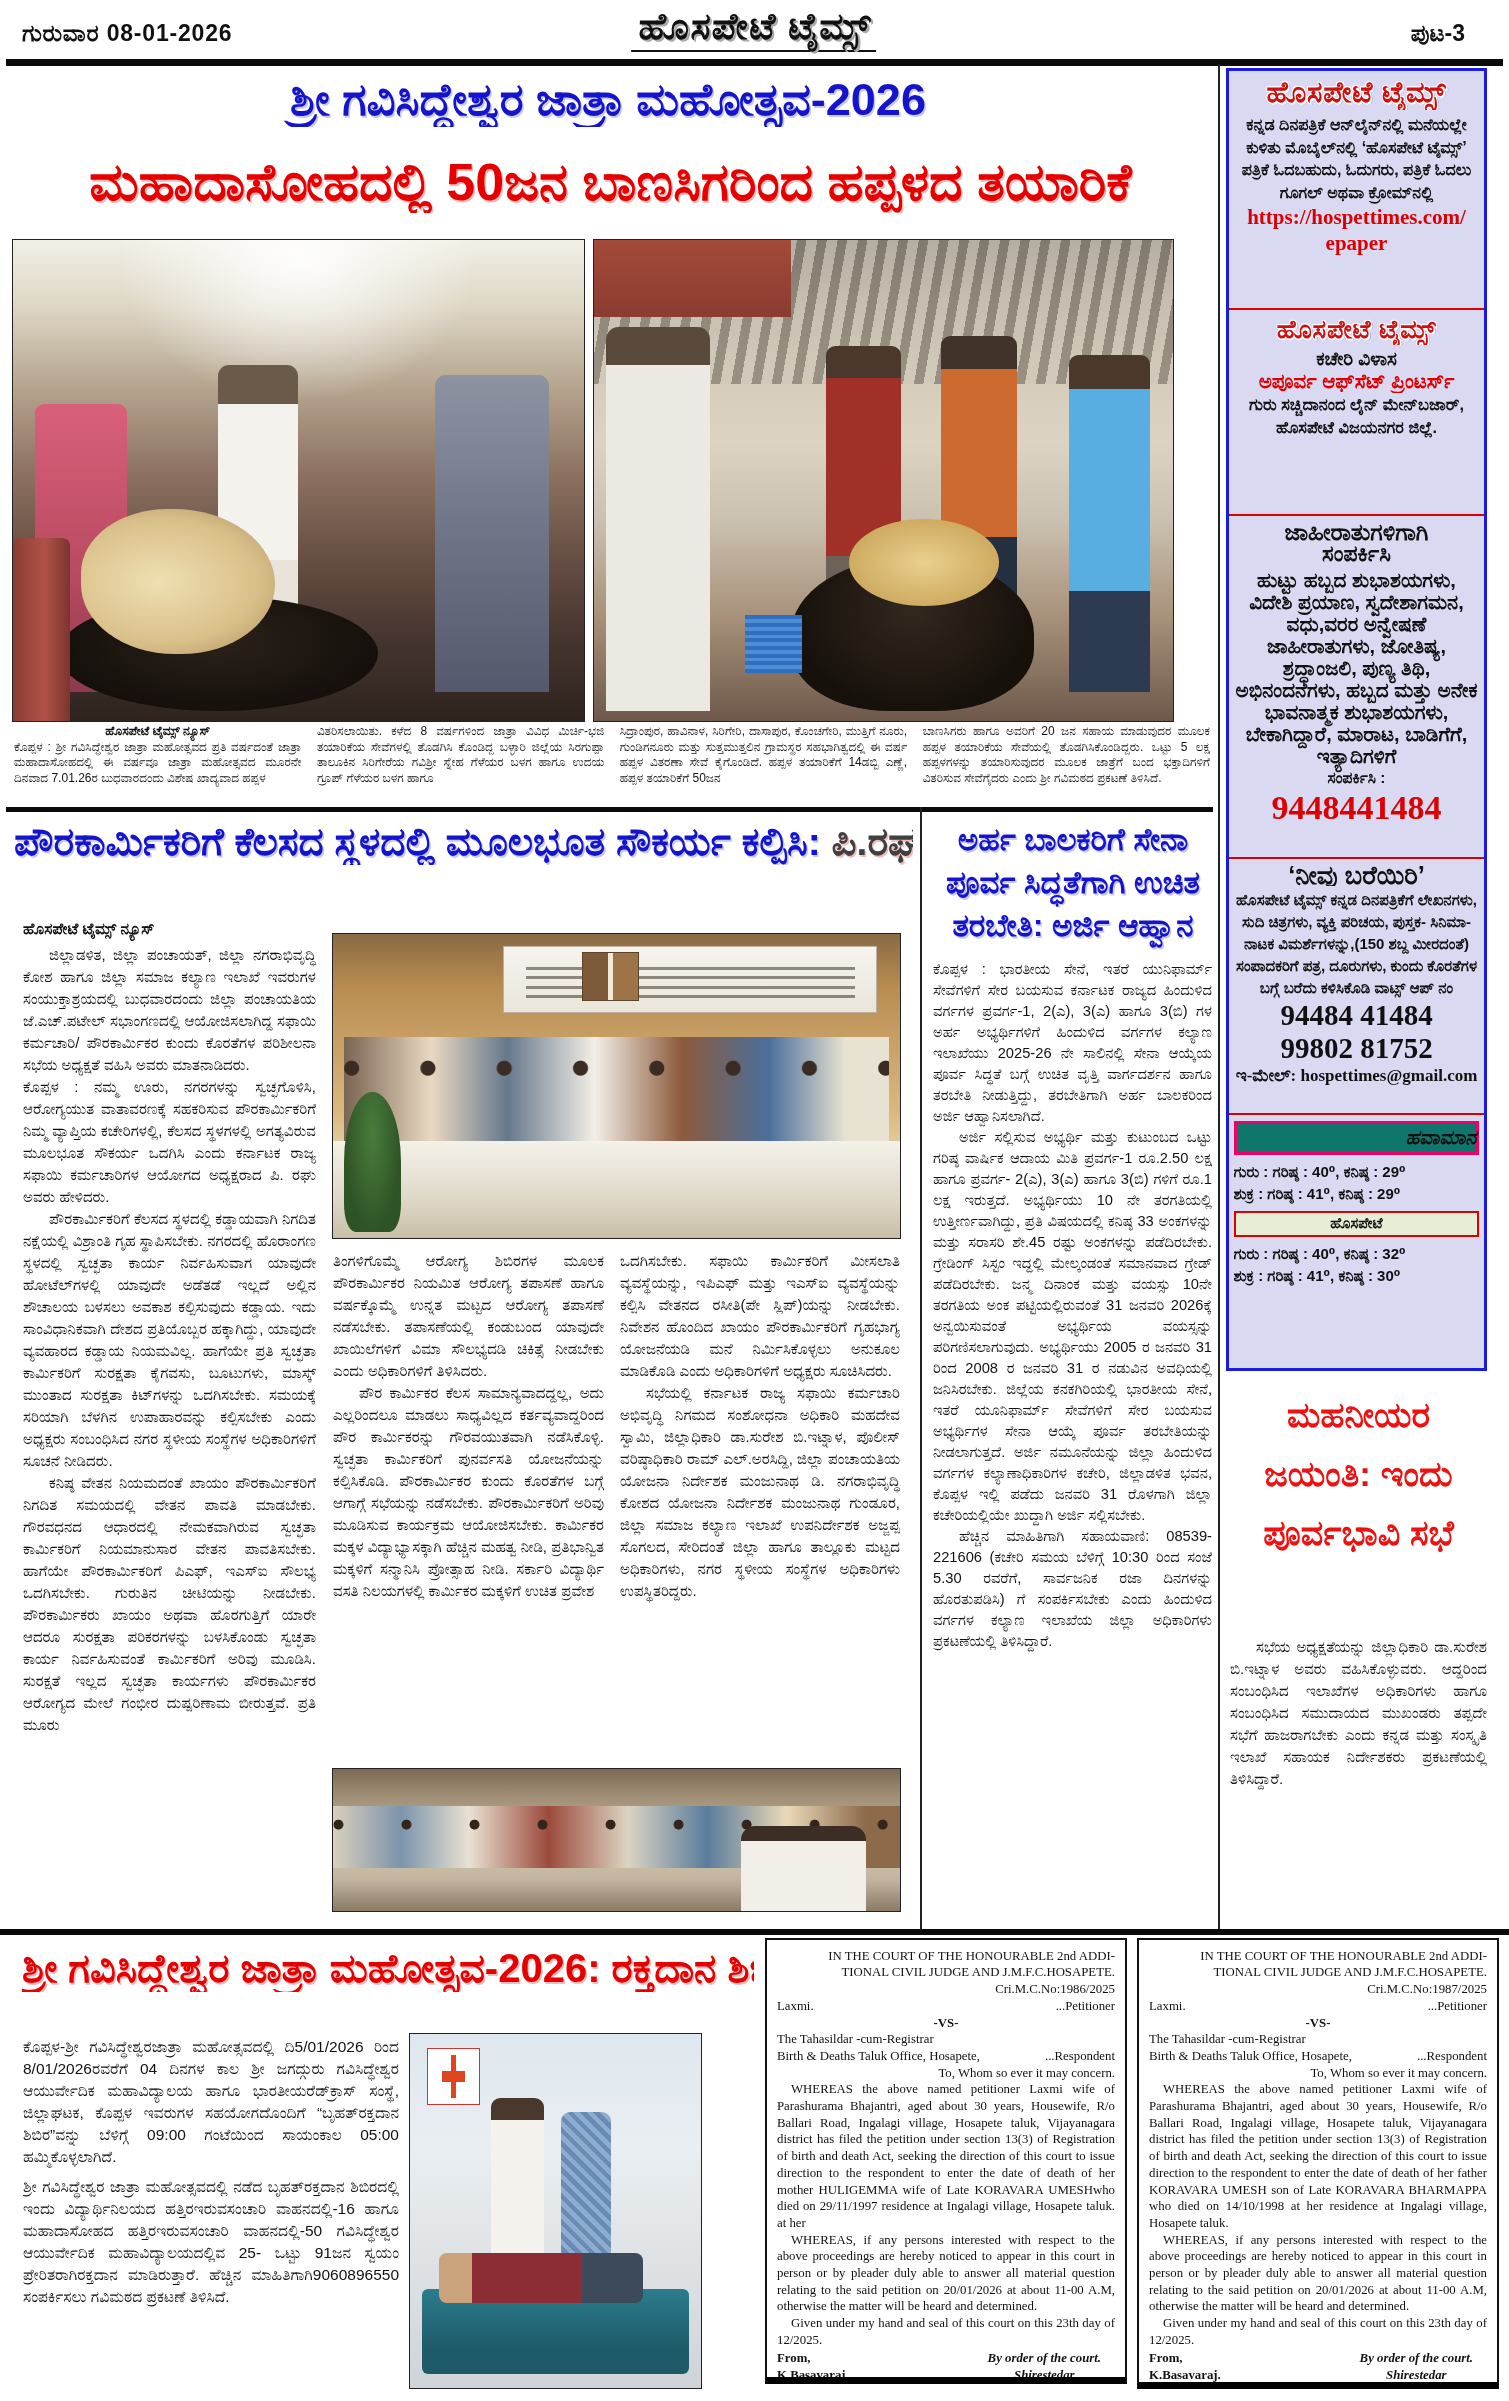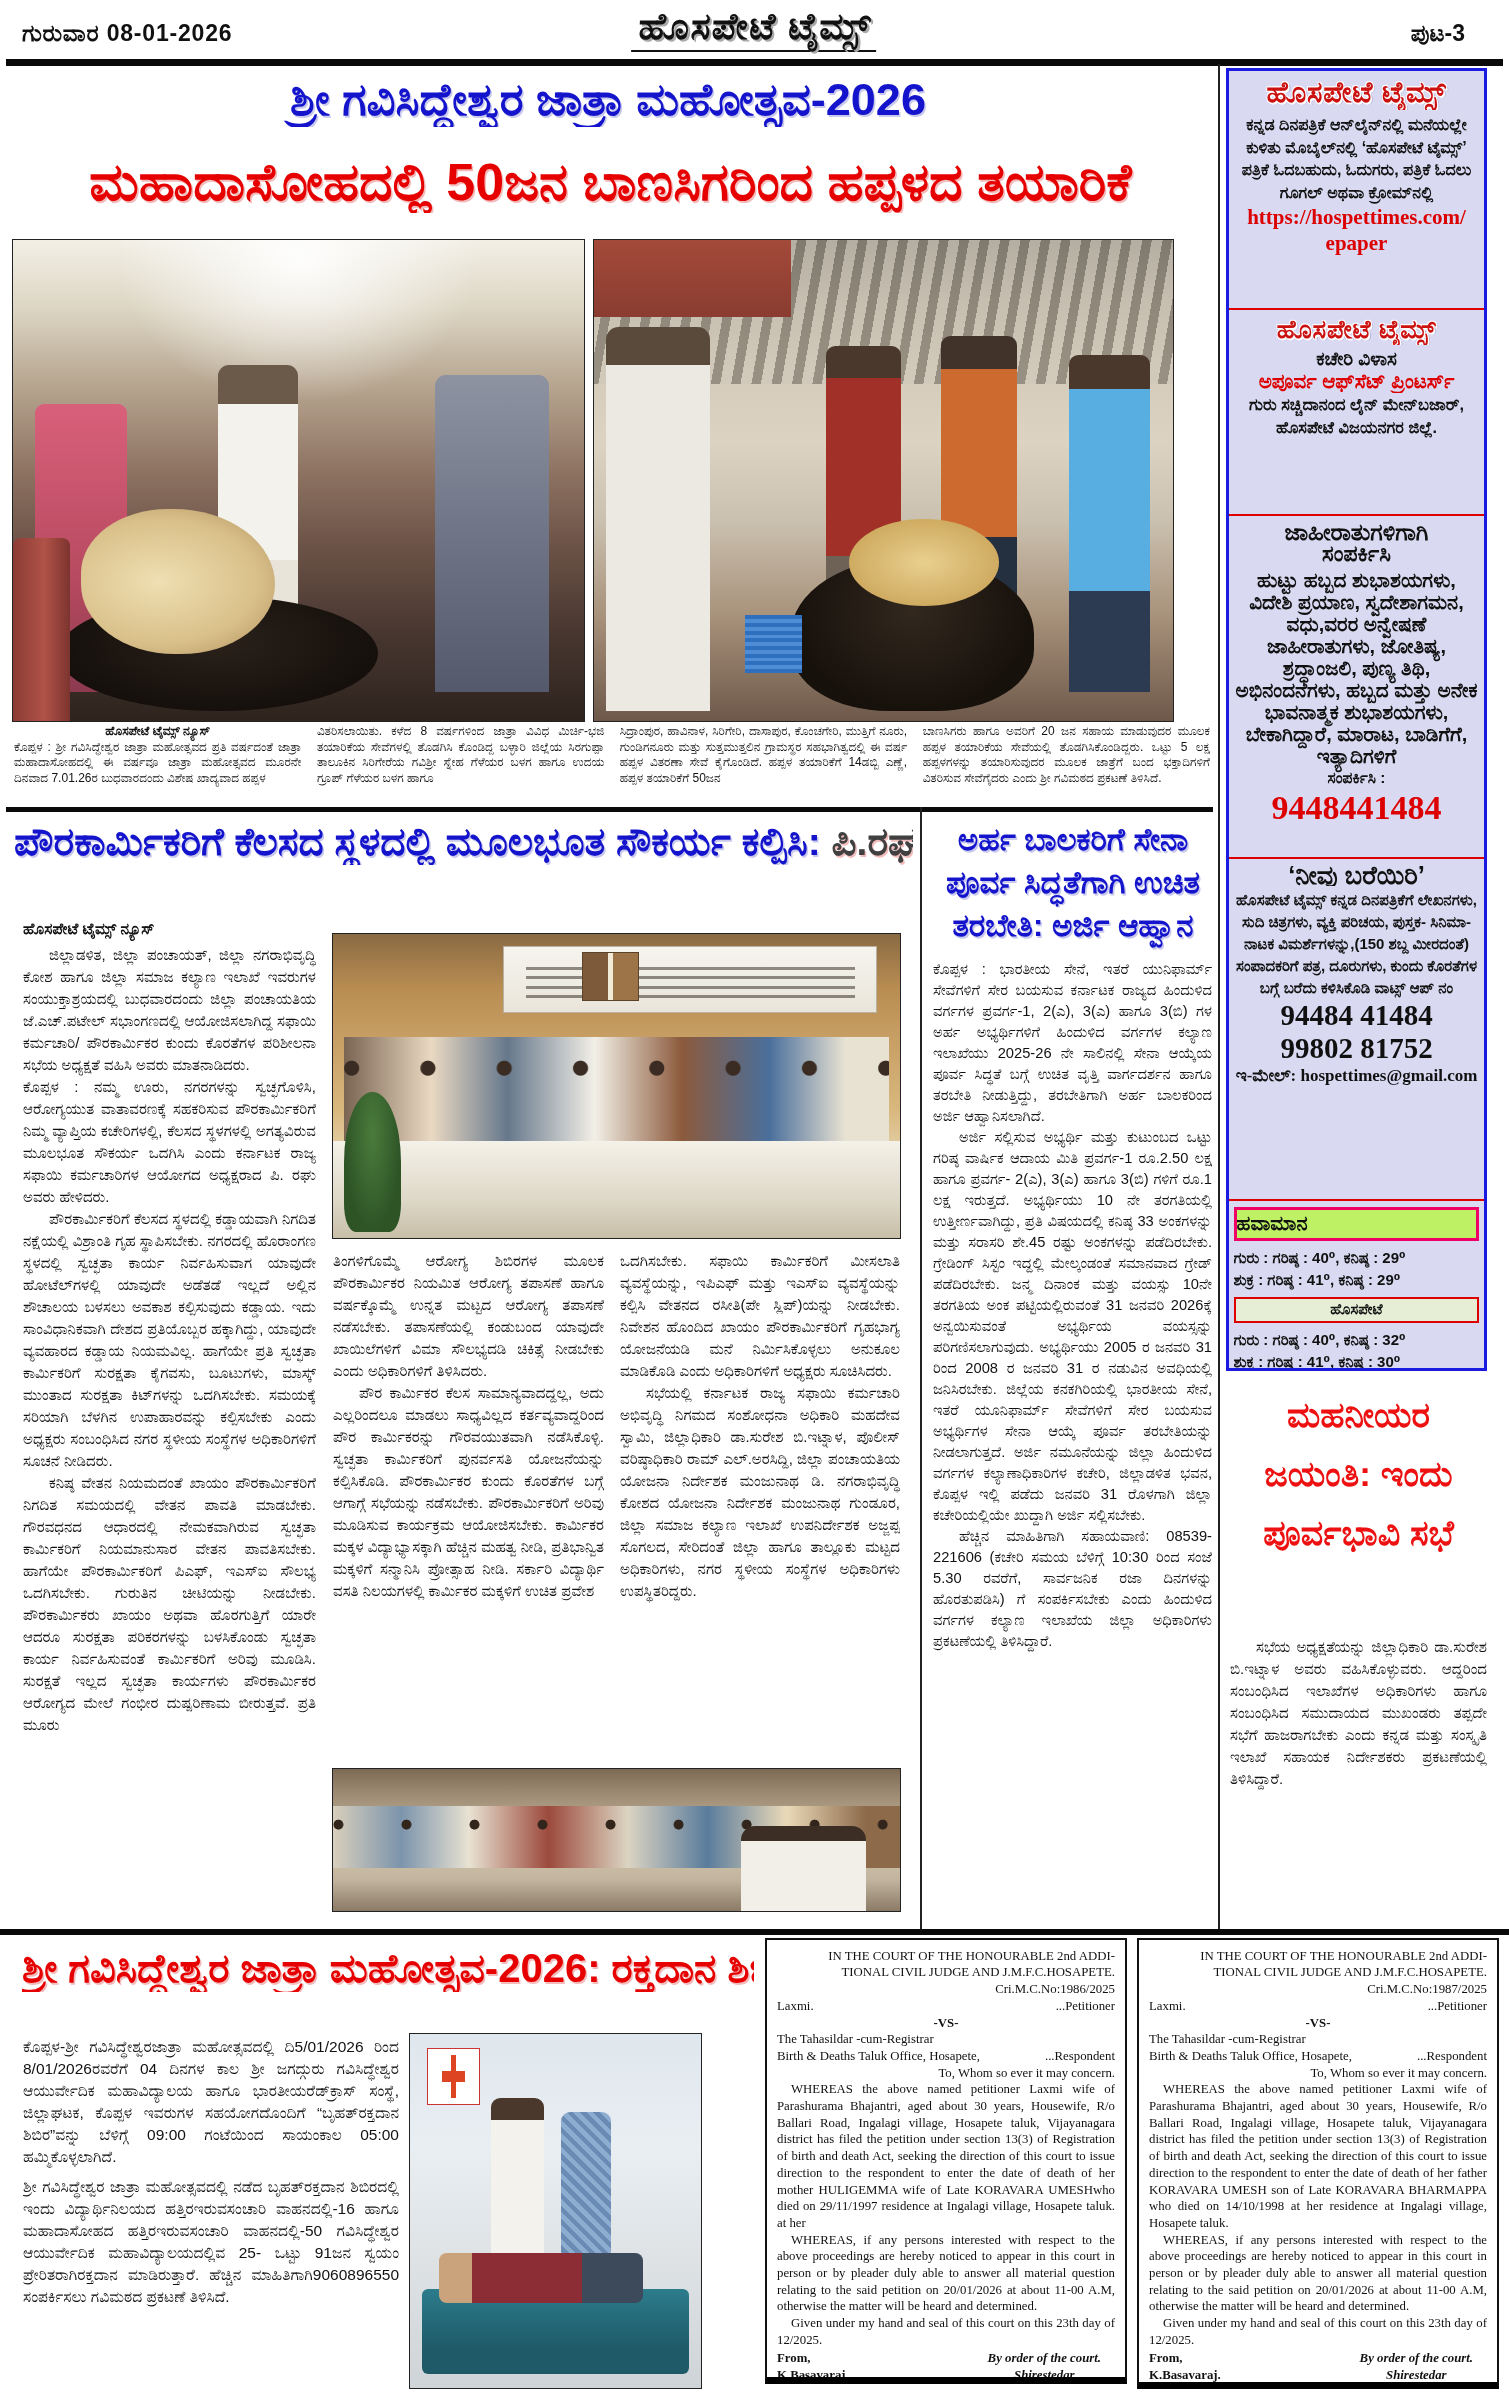--- a/index.html
+++ b/index.html
@@ -73,21 +73,21 @@
   .side-sec { border-bottom:2.3px solid #dd0000; padding:4.6px 4.6px 7.7px; }
   .side-sec:last-child { border-bottom:none; }
   .side-logo { color:#cc1111; font-weight:900; font-size:29px; text-align:center; letter-spacing:0.8px;
                text-shadow:1.5px 1.5px 0 #fff,-0.8px -0.8px 0 #fff,0.8px -0.8px 0 #fff,-0.8px 0.8px 0 #fff,2.3px 2.3px 0 #b0b0d8; }
   .side-kan { font-size:16px; line-height:22.5px; font-weight:bold; text-align:center; }
   .side-url { color:#dd0000; font-weight:bold; font-size:21px; line-height:26px; text-align:center;
               font-family:"Liberation Serif","DejaVu Serif",serif; }
   .side-red-big { color:#dd0000; font-weight:bold; font-size:34px; text-align:center;
                   font-family:"Liberation Serif","DejaVu Serif",serif; }
   .side-phone { font-weight:bold; font-size:29px; text-align:center; font-family:"Liberation Serif","DejaVu Serif",serif; }
-  .weather-title { border:3.1px solid #ee0066; background:#bef264; font-size:20px; font-weight:bold; text-align:left; padding:2.3px 0; margin:1.5px 0 6.2px; }
+  .weather-title { border:3.1px solid #ee0066; background:#0f766e; font-size:20px; font-weight:bold; text-align:right; padding:2.3px 0; margin:1.5px 0 6.2px;font-style:italic; }
   .weather-sub   { border:2.3px solid #dd0000; background:#e6eed6; font-size:14.7px; font-weight:bold; text-align:center; padding:2.3px 0; margin:6.2px 0; }
   .weather-row { font-size:15px; font-weight:bold; line-height:22px; }
   .jay-head { left:1230px; top:1385px; width:257px; height:246px; font-size:35px; line-height:59px; font-weight:800;
               color:#ee1111; text-align:center; }
   .jay-body { left:1230px; top:1636px; width:257px; height:288px; font-size:15px; line-height:22px; }
 
   
   .ph-left { background:linear-gradient(180deg,#f2efe6 0%,#ddd6c4 14%,#b7a690 30%,#8e7362 48%,#6b5246 64%,#473630 82%,#2e231d 100%); position:absolute; }
   .ph-right { background:linear-gradient(180deg,#9b9286 0%,#bdb3a2 12%,#d3cab8 26%,#dcd3c3 42%,#cbc1b0 58%,#a8927b 78%,#6e584a 100%); position:absolute; }
   .shape { position:absolute; }
@@ -283,21 +283,21 @@
   </div>
 
   <div class="side-sec" style="height:343px;">
     <div class="side-kan" style="font-size:23px;">ಜಾಹೀರಾತುಗಳಿಗಾಗಿ</div>
     <div class="side-kan" style="font-size:22px;">ಸಂಪರ್ಕಿಸಿ</div>
     <div class="side-kan" style="font-size:20px;line-height:22px;margin-top:3.1px;">ಹುಟ್ಟು ಹಬ್ಬದ ಶುಭಾಶಯಗಳು, ವಿದೇಶಿ ಪ್ರಯಾಣ, ಸ್ವದೇಶಾಗಮನ, ವಧು,ವರರ ಅನ್ವೇಷಣೆ ಜಾಹೀರಾತುಗಳು, ಜೋತಿಷ್ಯ, ಶ್ರದ್ಧಾಂಜಲಿ, ಪುಣ್ಯ ತಿಥಿ, ಅಭಿನಂದನೆಗಳು, ಹಬ್ಬದ ಮತ್ತು ಅನೇಕ ಭಾವನಾತ್ಮಕ ಶುಭಾಶಯಗಳು, ಬೇಕಾಗಿದ್ದಾರೆ, ಮಾರಾಟ, ಬಾಡಿಗೆಗೆ, ಇತ್ಯಾದಿಗಳಿಗೆ</div>
     <div class="side-kan" style="font-size:15.5px;">ಸಂಪರ್ಕಿಸಿ :</div>
     <div class="side-red-big nowrap">9448441484</div>
   </div>
 
-  <div class="side-sec" style="height:342px;">
+  <div class="side-sec" style="height:256px;">
     <div class="side-kan nowrap clip" style="font-size:25.6px;">‘ನೀವು ಬರೆಯಿರಿ’</div>
     <div class="side-kan" style="font-size:15px;line-height:22px;margin-top:3.1px;">ಹೊಸಪೇಟೆ ಟೈಮ್ಸ್ ಕನ್ನಡ ದಿನಪತ್ರಿಕೆಗೆ ಲೇಖನಗಳು, ಸುದಿ ಚಿತ್ರಗಳು, ವ್ಯಕ್ತಿ ಪರಿಚಯ, ಪುಸ್ತಕ- ಸಿನಿಮಾ-ನಾಟಕ ವಿಮರ್ಶೆಗಳನ್ನು,(150 ಶಬ್ದ ಮೀರದಂತೆ) ಸಂಪಾದಕರಿಗೆ ಪತ್ರ, ದೂರುಗಳು, ಕುಂದು ಕೊರತೆಗಳ ಬಗ್ಗೆ ಬರೆದು ಕಳಿಸಿಕೊಡಿ ವಾಟ್ಸ್ ಆಪ್ ನಂ</div>
     <div class="side-phone nowrap">94484 41484</div>
     <div class="side-phone nowrap">99802 81752</div>
     <div class="side-kan nowrap clip" style="font-size:17px;font-family:'Liberation Serif','DejaVu Serif',serif;">ಇ-ಮೇಲ್: hospettimes@gmail.com</div>
   </div>
 
   <div class="side-sec" style="border-bottom:none;height:167px;">
     <div class="weather-title">ಹವಾಮಾನ</div>
     <div class="weather-row nowrap clip">ಗುರು : ಗರಿಷ್ಠ : 40⁰, ಕನಿಷ್ಠ : 29⁰</div>

